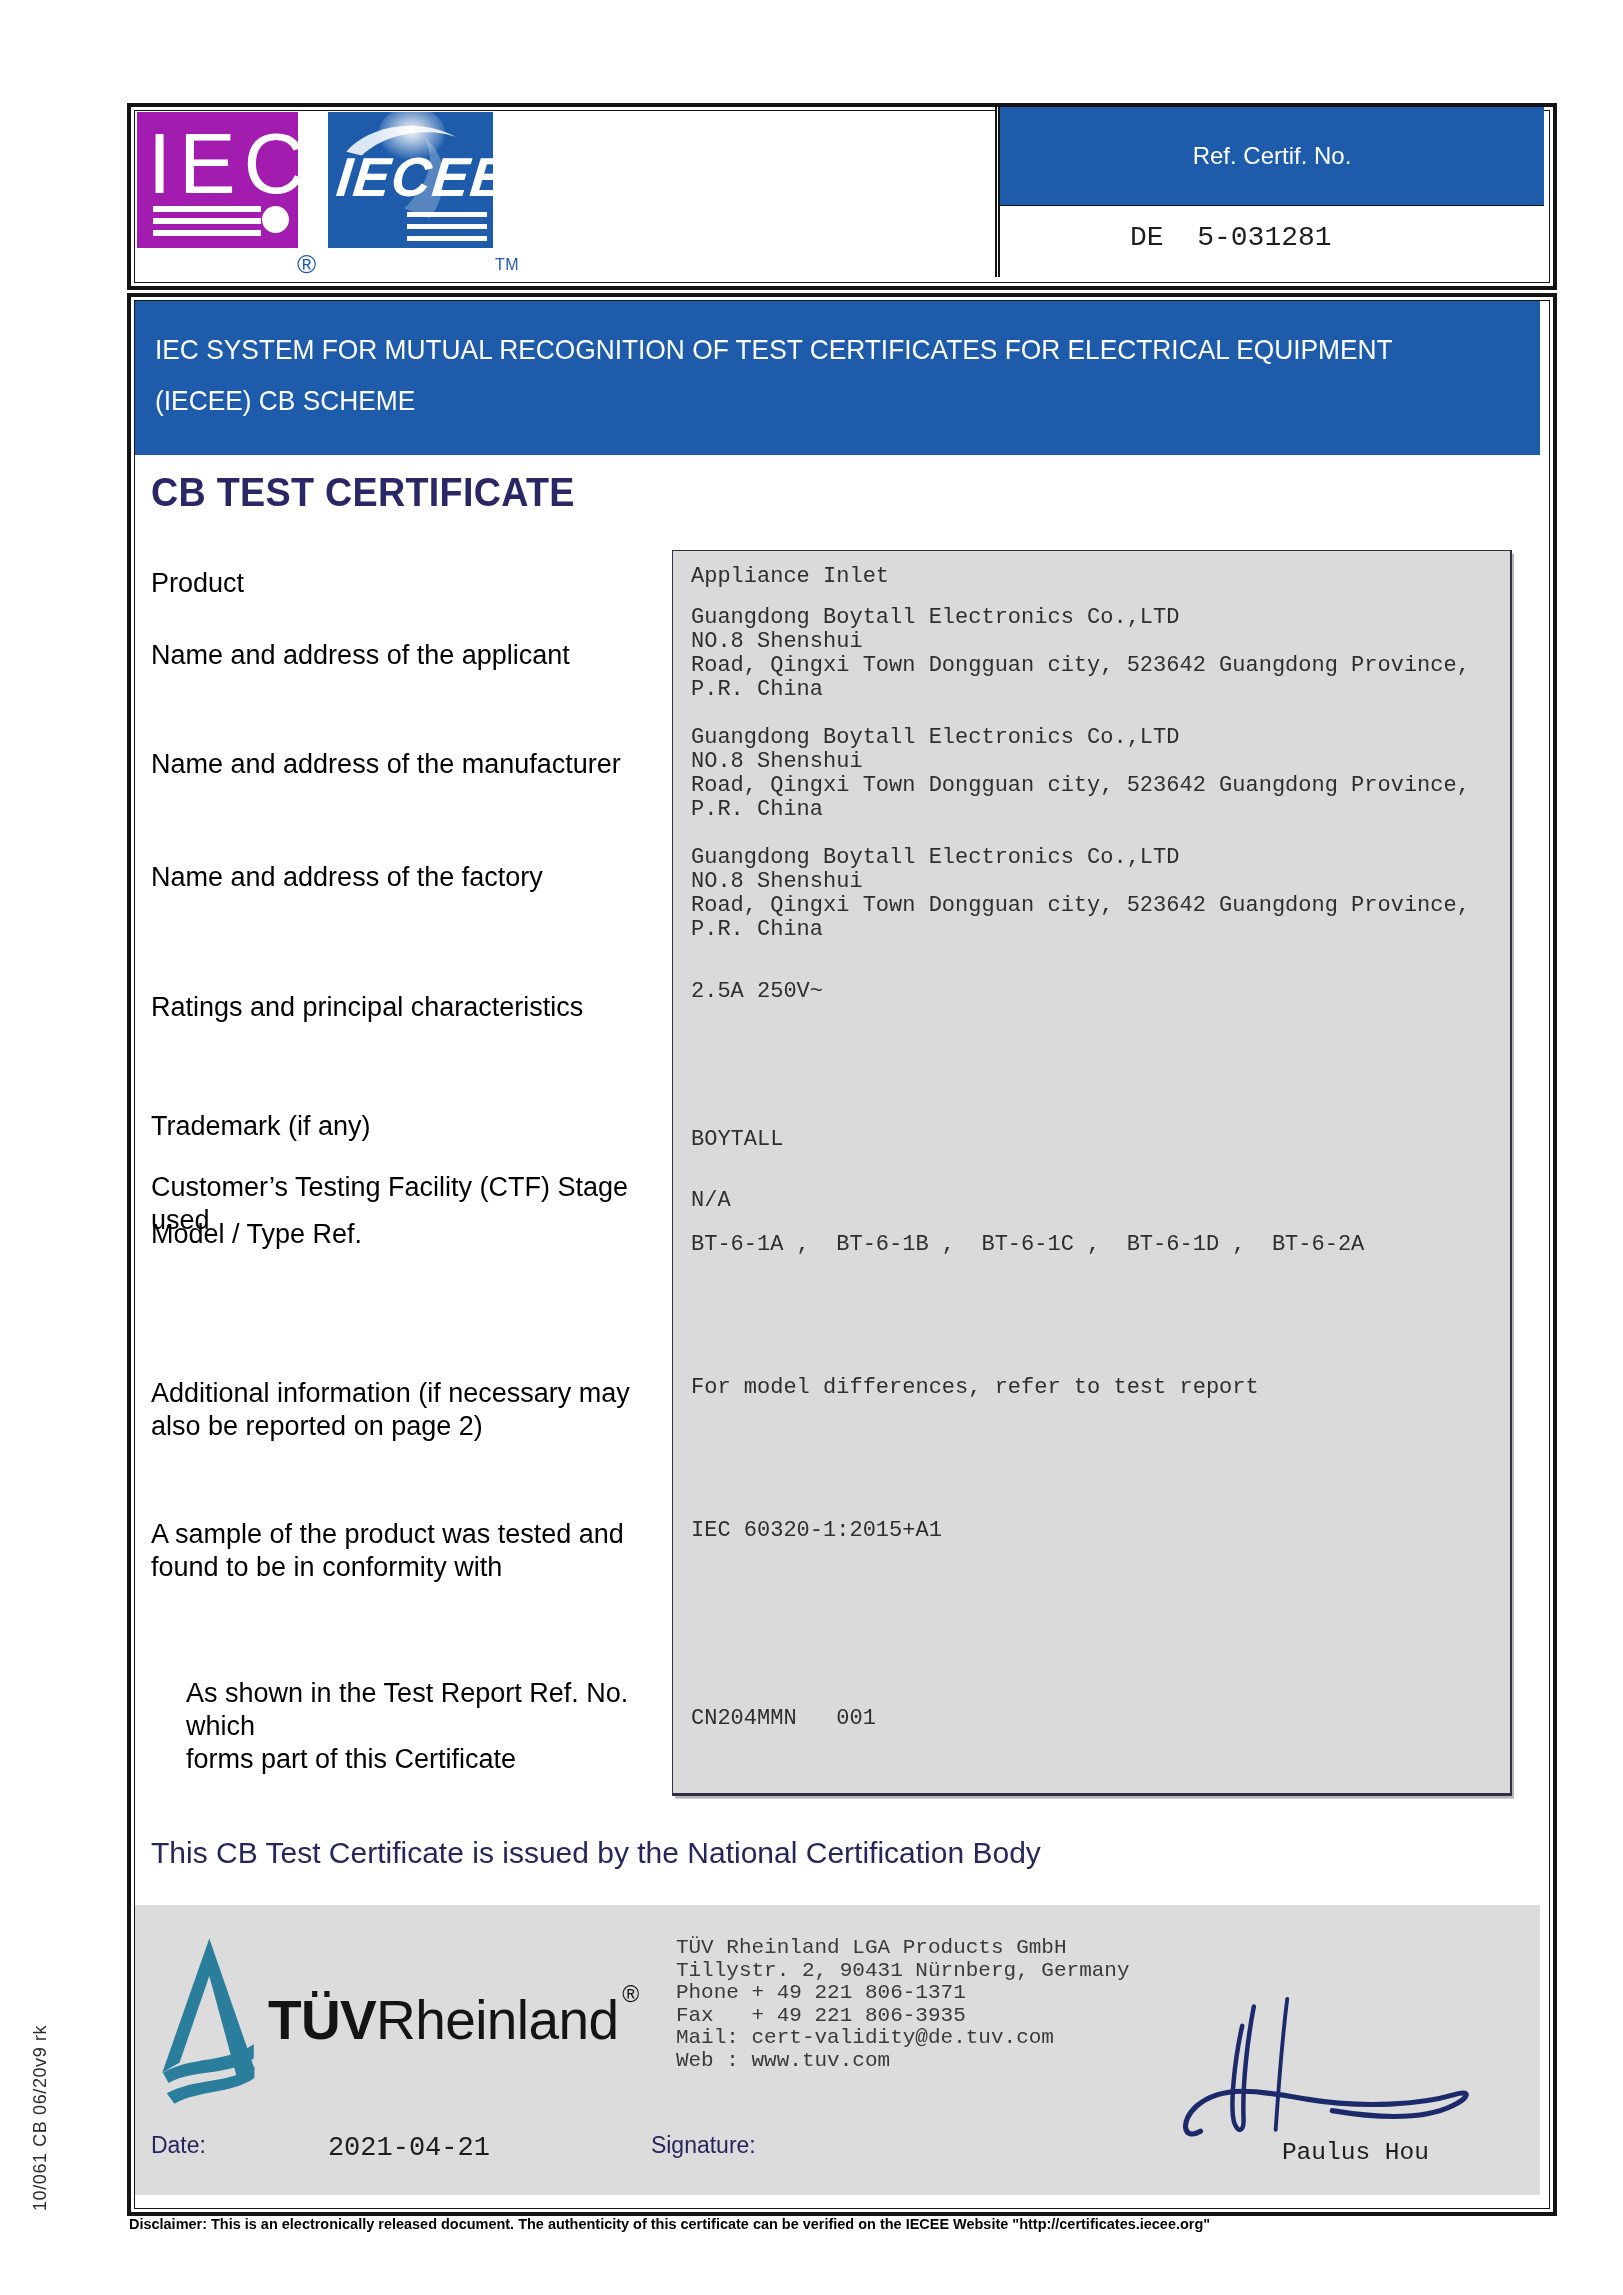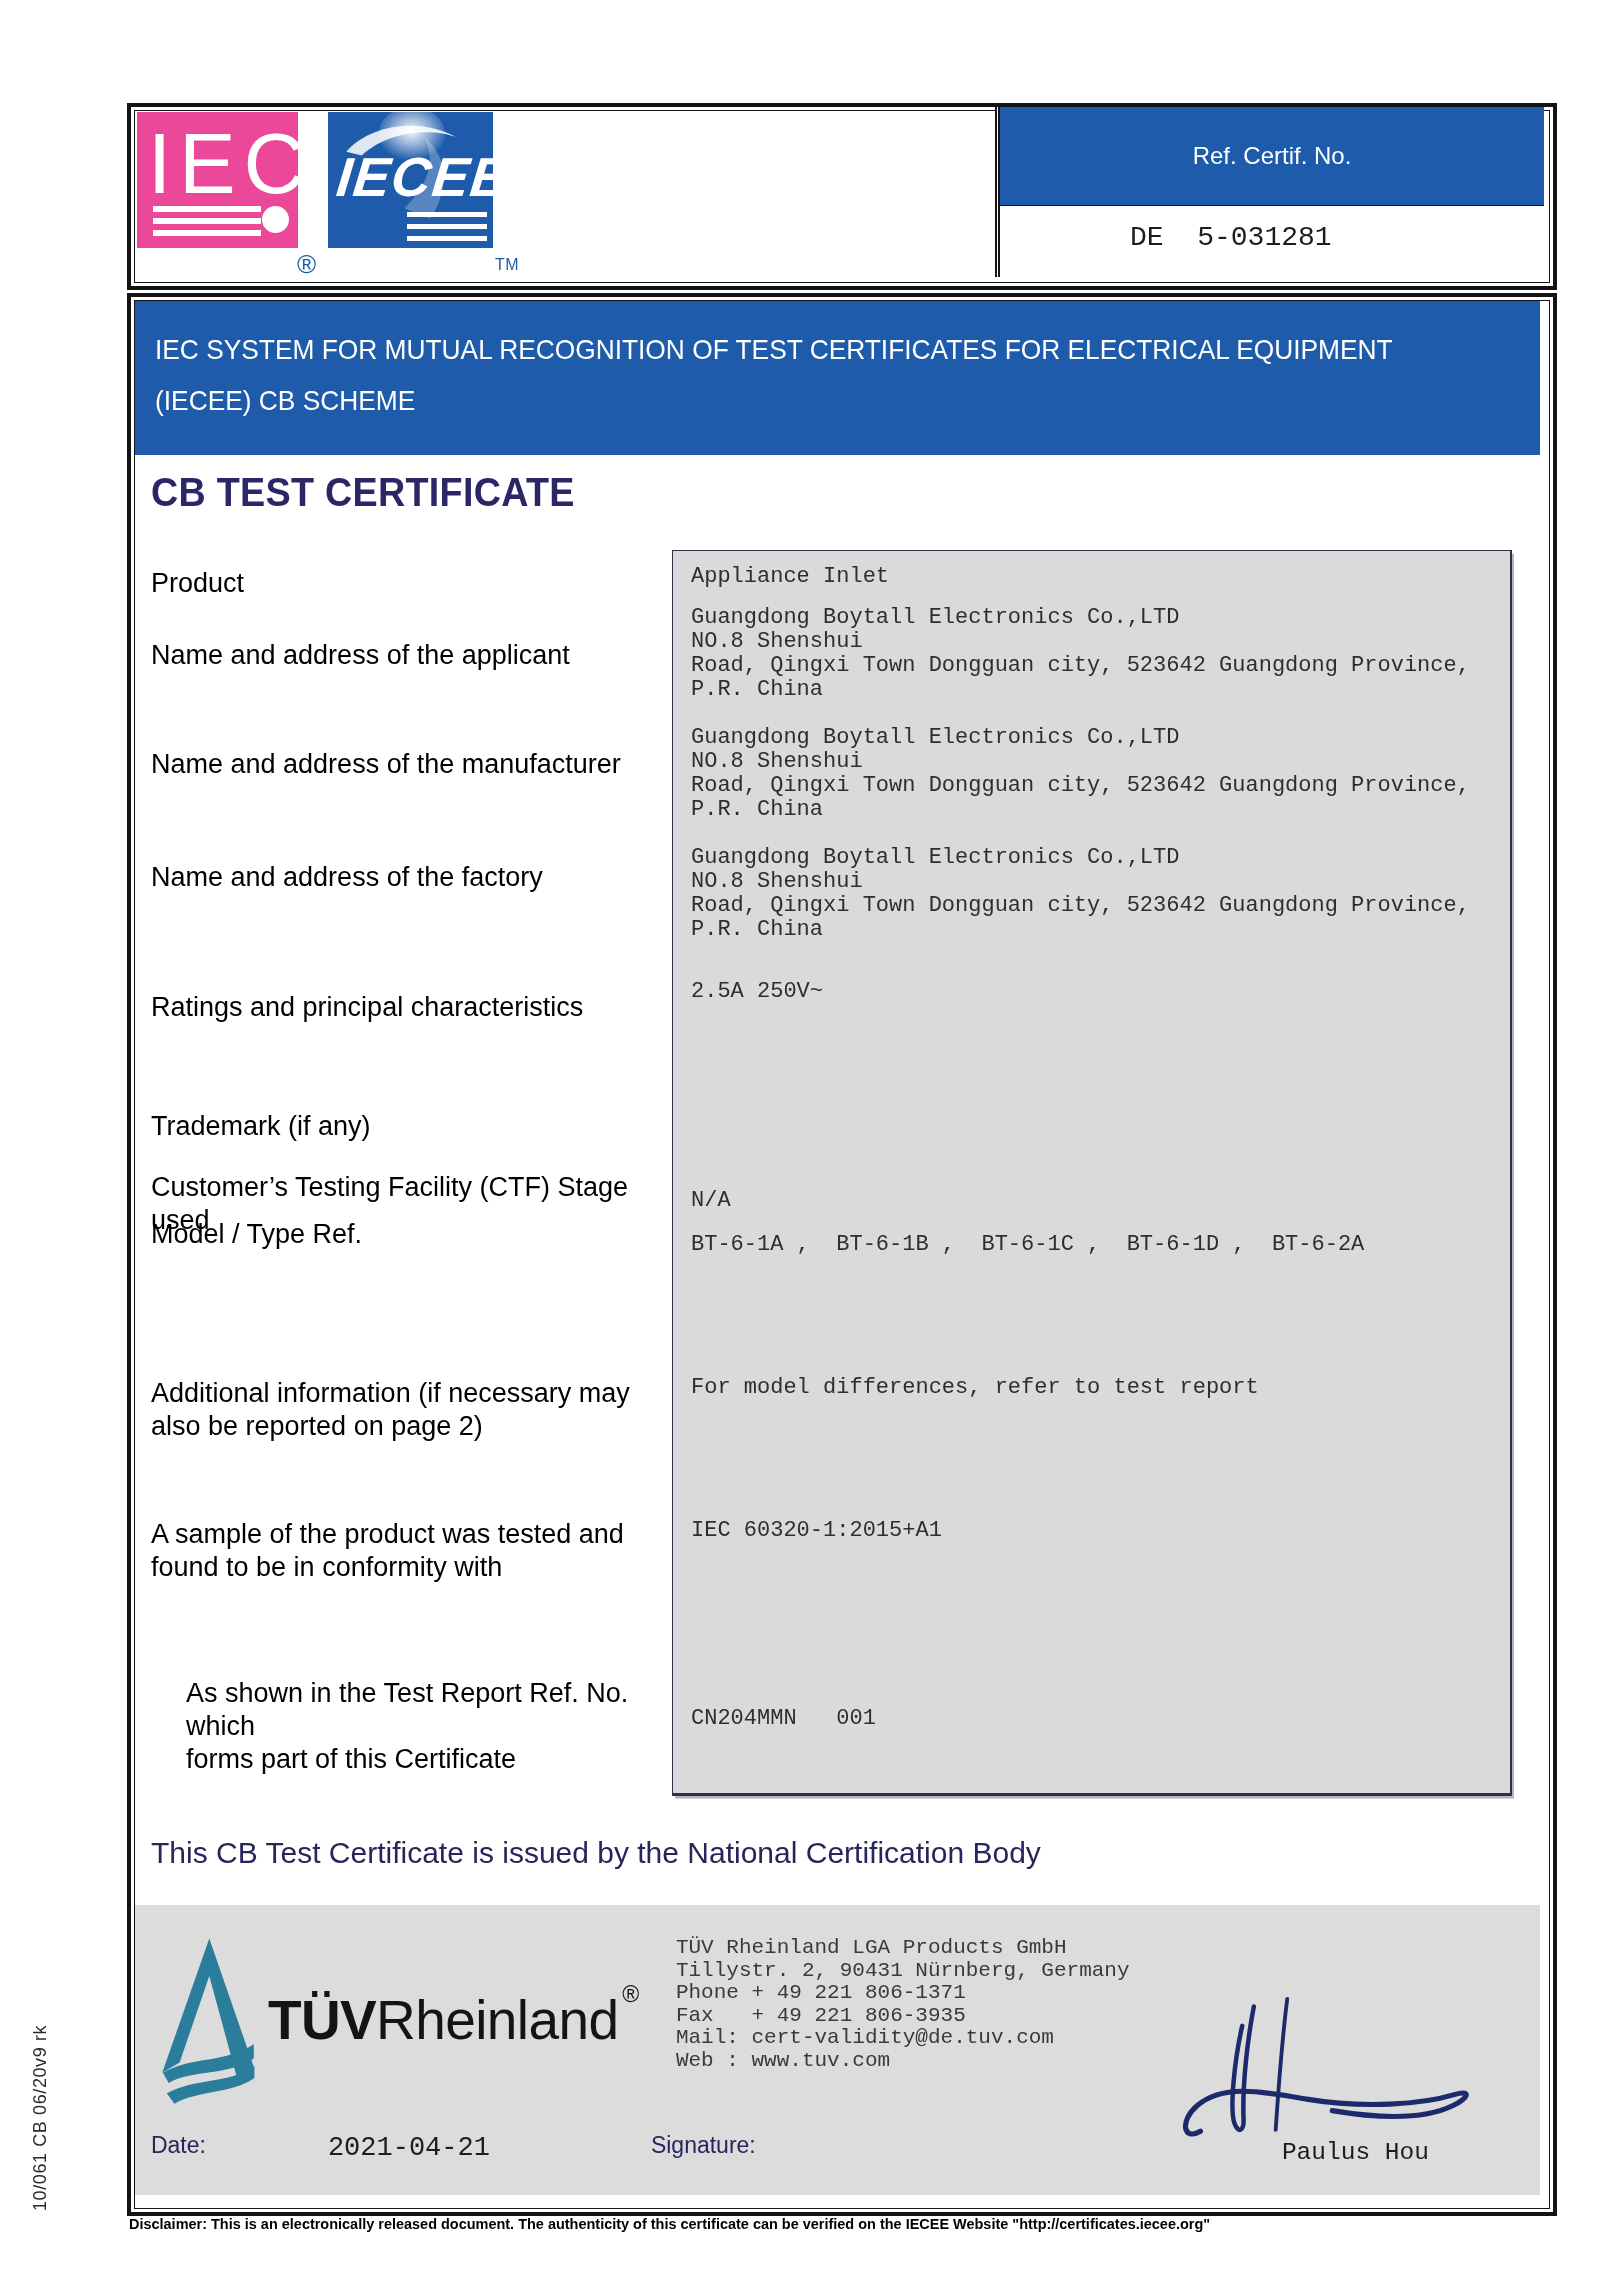--- a/index.html
+++ b/index.html
@@ -33,21 +33,21 @@
     position:absolute; inset:2.6px;
     border:1.3px solid #141414;
     pointer-events:none;
   }
   .top-box{ left:127px; top:103px; width:1422px; height:179px; }
   .main-box{ left:127px; top:293px; width:1422px; height:1915px; }
 
   
   .iec-box{
     position:absolute; left:6.4px; top:5.1px; width:161px; height:136px;
-    background:#ec4899; overflow:hidden;
+    background:#a21caf; overflow:hidden;
   }
   .iec-text{
     position:absolute; left:10.3px; top:2.6px;
     color:#fff; font-size:85px; font-weight:400; letter-spacing:7.7px;
   }
   .iec-bar{ position:absolute; left:15.4px; width:108px; height:5.8px; background:#fff; }
   .iec-dot{ position:absolute; left:125px; top:94px; width:27px; height:27px; border-radius:50%; background:#fff; }
 
   .iecee-box{
     position:absolute; left:197px; top:5.1px; width:165px; height:136px;
@@ -277,20 +277,21 @@
 P.R. China</div>
       <div class="value val-manufacturer">Guangdong Boytall Electronics Co.,LTD
 NO.8 Shenshui
 Road, Qingxi Town Dongguan city, 523642 Guangdong Province,
 P.R. China</div>
       <div class="value val-factory">Guangdong Boytall Electronics Co.,LTD
 NO.8 Shenshui
 Road, Qingxi Town Dongguan city, 523642 Guangdong Province,
 P.R. China</div>
       <div class="value val-ratings">2.5A 250V~</div>
+      <div class="value val-trademark">BOYTALL</div>
       <div class="value val-ctf">N/A</div>
       <div class="value val-model">BT-6-1A ,  BT-6-1B ,  BT-6-1C ,  BT-6-1D ,  BT-6-2A</div>
       <div class="value val-additional">For model differences, refer to test report</div>
       <div class="value val-conformity">IEC 60320-1:2015+A1</div>
       <div class="value val-report">CN204MMN   001</div>
     </div>
 
     <div class="issued-statement">This CB Test Certificate is issued by the National Certification Body</div>
 
     <div class="footer-band">

